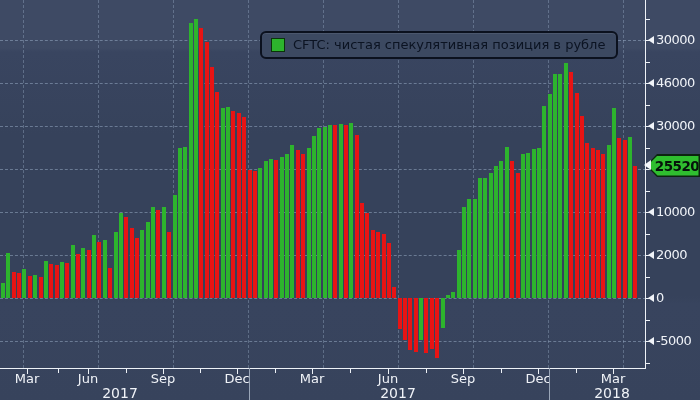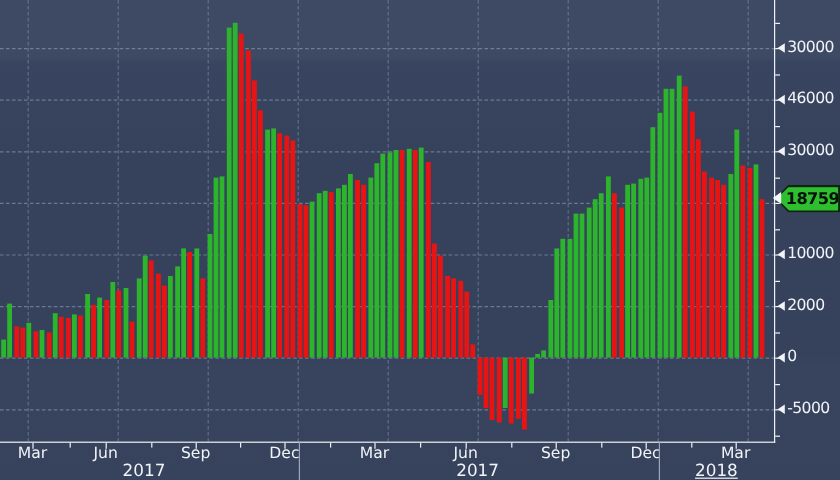--- a/index.html
+++ b/index.html
@@ -259,24 +259,28 @@
       <div class="xtick" style="left: 57.5px; height: 4px;"></div>
       <div class="xtick" style="left: 125.5px; height: 4px;"></div>
       <div class="xtick" style="left: 200px; height: 4px;"></div>
       <div class="xtick" style="left: 274.5px; height: 4px;"></div>
       <div class="xtick" style="left: 350px; height: 4px;"></div>
       <div class="xtick" style="left: 425.5px; height: 4px;"></div>
       <div class="xtick" style="left: 500.5px; height: 4px;"></div>
       <div class="xtick" style="left: 575.5px; height: 4px;"></div>
       <div class="yearlabel" style="left: 120px;">2017</div>
       <div class="yearlabel" style="left: 398px;">2017</div>
-      <div class="yearlabel" style="left: 597px; text-decoration: underline;">2018</div>
+      <div class="yearlabel" style="left: 612px;">2018</div>
       <div class="yearsep" style="left: 249px;"></div>
       <div class="yearsep" style="left: 549px;"></div>
     </div>
 
+  <div class="legend">
+    <span class="swatch"></span>
+    <span>CFTC: чистая спекулятивная позиция в рубле</span>
+  </div>
 
   <div class="badge-wrap">
     <span class="badge-ptr"></span>
     <span class="badge-outer"></span>
-    <span class="badge-inner">18759</span>
+    <span class="badge-inner">25520</span>
   </div>
 </div>
 
 </body></html>

